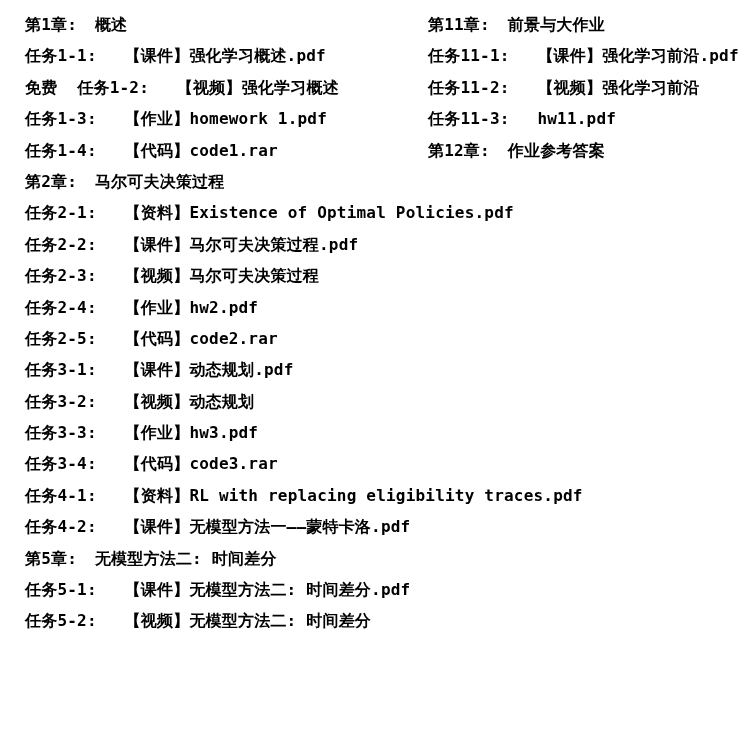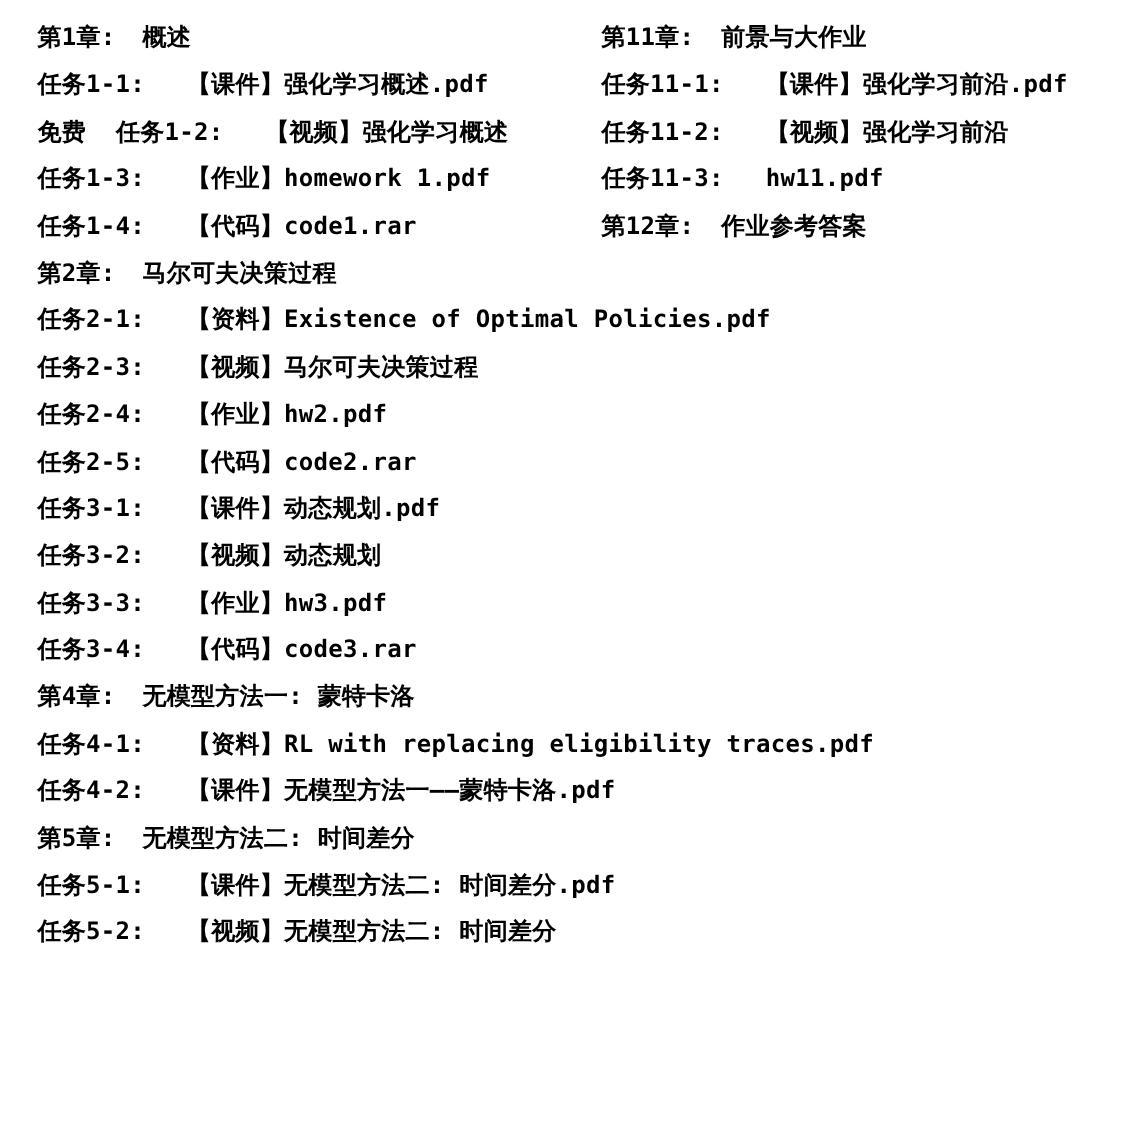--- a/index.html
+++ b/index.html
@@ -14,21 +14,21 @@
     overflow: hidden;
     background: #ffffff;
     color: #000000;
     font-family: "DejaVu Sans Mono", "Liberation Mono", monospace;
   }
   .col {
     position: absolute;
     top: 9px;
   }
   .col-left  { left: 25px; }
-  .col-right { left: 401px; }
+  .col-right { left: 428px; }
   .row {
     height: 31.4px;
     line-height: 31.4px;
     white-space: nowrap;
     font-size: 16px;
     font-weight: 600;
     letter-spacing: 0.2px;
   }
   .row .label   { margin-right: 18px; }
   .row.chapter .label { margin-right: 8px; }
@@ -69,20 +69,25 @@
     <span class="label">第2章:</span>
     <span class="content">马尔可夫决策过程</span>
   </div>
       <div class="row task">
     
     <span class="label">任务2-1:</span>
     <span class="content">【资料】Existence of Optimal Policies.pdf</span>
   </div>
       <div class="row task">
     
+    <span class="label">任务2-2:</span>
+    <span class="content">【课件】马尔可夫决策过程.pdf</span>
+  </div>
+      <div class="row task">
+    
     <span class="label">任务2-3:</span>
     <span class="content">【视频】马尔可夫决策过程</span>
   </div>
       <div class="row task">
     
     <span class="label">任务2-4:</span>
     <span class="content">【作业】hw2.pdf</span>
   </div>
       <div class="row task">
     
@@ -101,25 +106,20 @@
   </div>
       <div class="row task">
     
     <span class="label">任务3-3:</span>
     <span class="content">【作业】hw3.pdf</span>
   </div>
       <div class="row task">
     
     <span class="label">任务3-4:</span>
     <span class="content">【代码】code3.rar</span>
-  </div>
-      <div class="row chapter">
-    
-    <span class="label">第4章:</span>
-    <span class="content">无模型方法一: 蒙特卡洛</span>
   </div>
       <div class="row task">
     
     <span class="label">任务4-1:</span>
     <span class="content">【资料】RL with replacing eligibility traces.pdf</span>
   </div>
       <div class="row task">
     
     <span class="label">任务4-2:</span>
     <span class="content">【课件】无模型方法一——蒙特卡洛.pdf</span>

